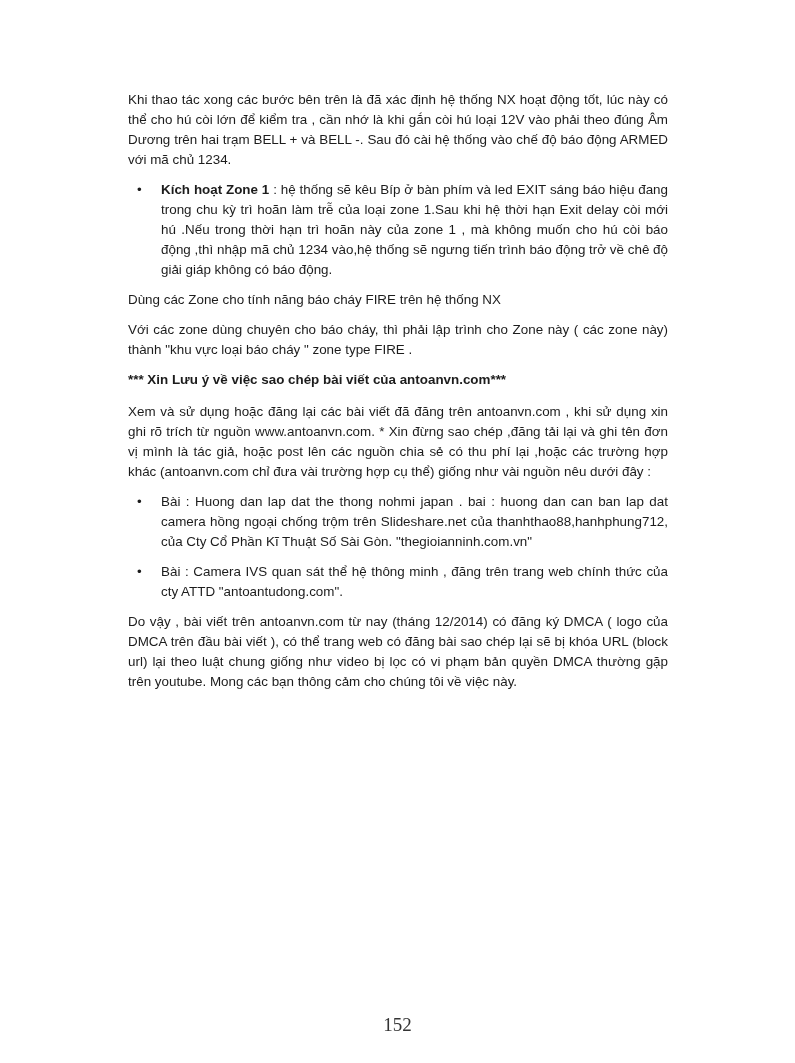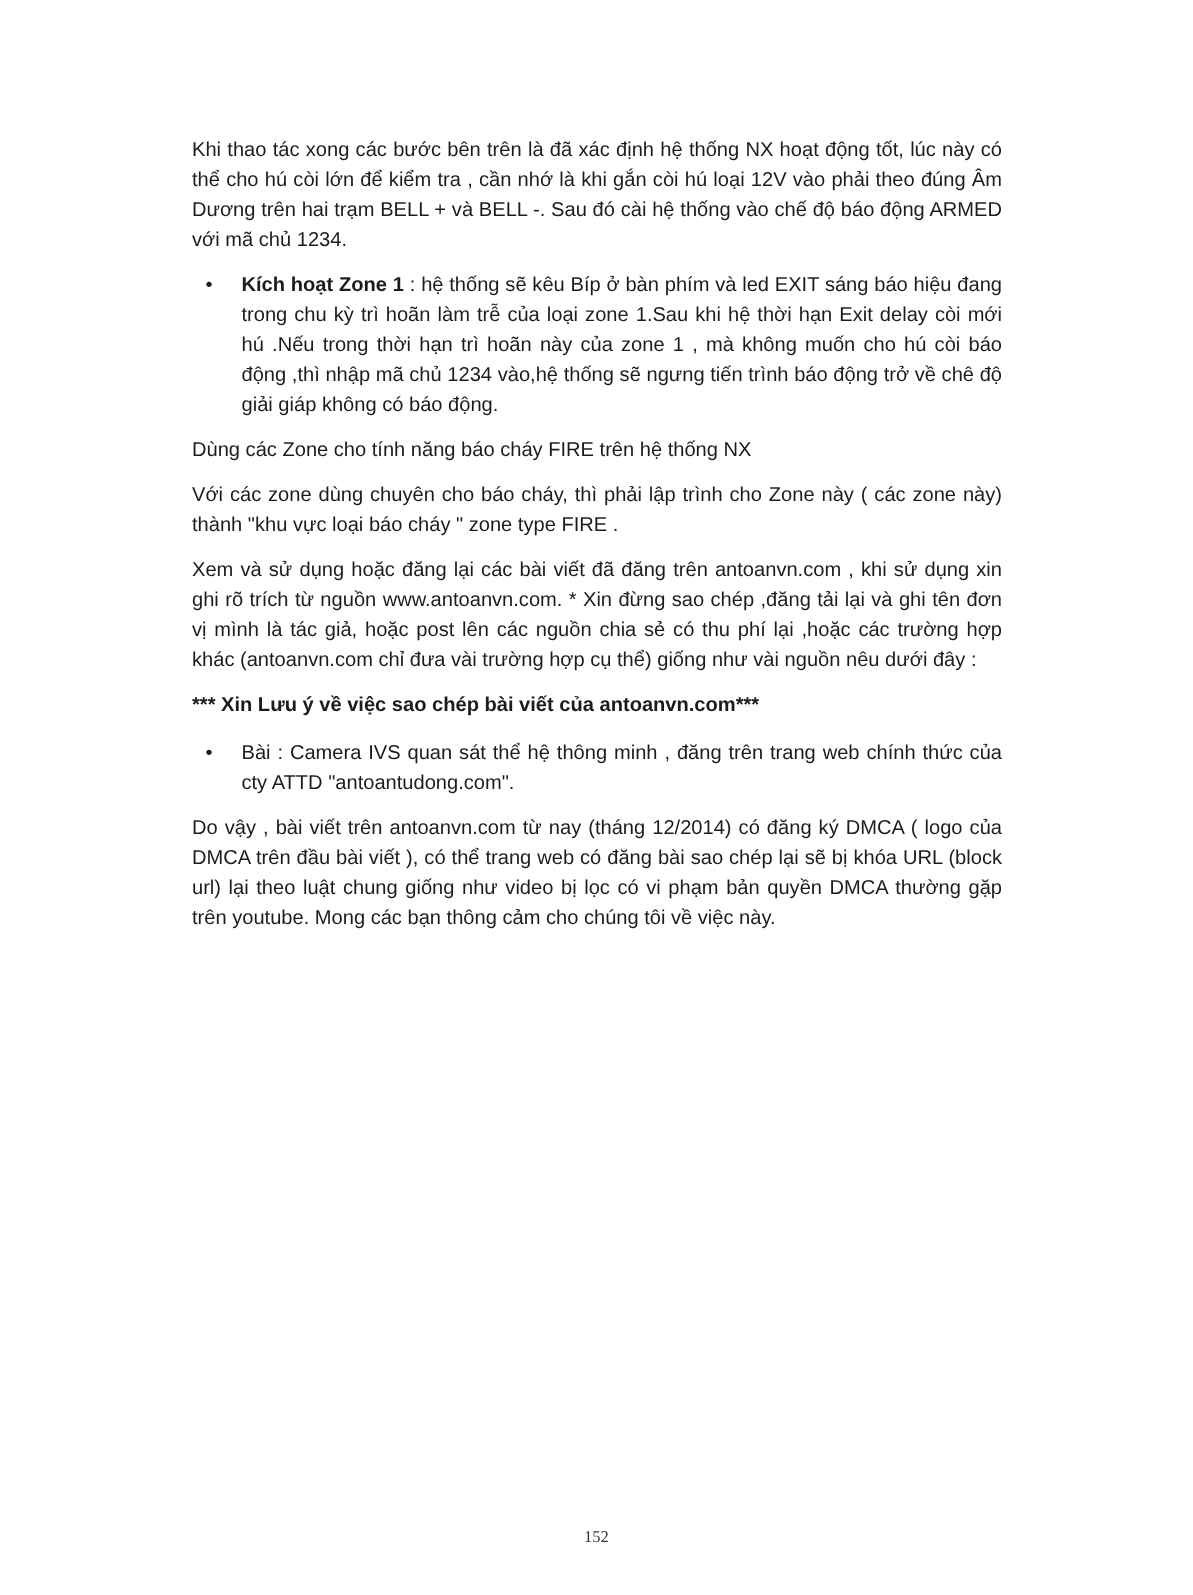--- a/index.html
+++ b/index.html
@@ -52,45 +52,46 @@
   }
   .italic {
   }
   .page-footer {
     position: absolute;
     left: 0;
     right: 0;
     bottom: 28px;
     text-align: center;
     font-family: "Liberation Serif", serif;
-    font-size: 11px;
+    font-size: 19px;
     color: #333333;
   }
 </style>
 </head>
 <body>
 
 <div class="page">
 
   <p class="para">Khi thao tác xong các bước bên trên là đã xác định hệ thống NX hoạt động tốt, lúc này có thể cho hú còi lớn để kiểm tra , cần nhớ là khi gắn còi hú loại 12V vào phải theo đúng Âm Dương trên hai trạm BELL + và BELL -. Sau đó cài hệ thống vào chế độ báo động ARMED với mã chủ 1234.</p>
 
   <ul class="bullet-list">
     <li class="bullet-item"><span class="bold">Kích hoạt Zone 1</span><span> : hệ thống sẽ kêu Bíp ở bàn phím và led EXIT sáng báo hiệu đang trong chu kỳ trì hoãn làm trễ của loại zone 1.Sau khi hệ thời hạn Exit delay còi mới hú .Nếu trong thời hạn trì hoãn này của zone 1 , mà không muốn cho hú còi báo động ,thì nhập mã chủ 1234 vào,hệ thống sẽ ngưng tiến trình báo động trở về chê độ giải giáp không có báo động.</span></li>
   </ul>
 
   <p class="para">Dùng các Zone cho tính năng báo cháy FIRE trên hệ thống NX</p>
 
   <p class="para">Với các zone dùng chuyên cho báo cháy, thì phải lập trình cho Zone này ( các zone này) thành "khu vực loại báo cháy " zone type FIRE .</p>
 
 
+  <p class="para heading">*** Xin Lưu ý về việc sao chép bài viết của antoanvn.com***</p>
+
   <p class="para">Xem và sử dụng hoặc đăng lại các bài viết đã đăng trên antoanvn.com , khi sử dụng xin ghi rõ trích từ nguồn www.antoanvn.com.   * Xin đừng sao chép ,đăng tải lại và ghi tên đơn vị mình là tác giả, hoặc post lên các nguồn chia sẻ có thu phí lại ,hoặc các trường hợp khác  (antoanvn.com chỉ đưa vài trường hợp cụ thể) giống như vài nguồn nêu dưới đây :</p>
 
-  <p class="para heading">*** Xin Lưu ý về việc sao chép bài viết của antoanvn.com***</p>
-
   <ul class="bullet-list">
+    <li class="bullet-item">Bài : Huong dan lap dat the thong nohmi japan . bai : huong dan can ban lap dat camera hồng ngoại chống trộm trên Slideshare.net của thanhthao88,hanhphung712, của Cty Cổ Phần Kĩ Thuật Số Sài Gòn. "thegioianninh.com.vn"</li>
     <li class="bullet-item">Bài : Camera IVS quan sát thể hệ thông minh , đăng trên trang web chính thức của cty ATTD "antoantudong.com".</li>
   </ul>
 
   <p class="para italic">Do vậy , bài viết trên antoanvn.com từ nay (tháng 12/2014) có đăng ký DMCA  ( logo của DMCA trên đầu bài viết ), có thể trang web có đăng bài sao chép lại sẽ bị khóa URL (block url) lại theo luật chung giống như video bị lọc có vi phạm bản quyền DMCA thường gặp trên youtube.  Mong các bạn thông cảm cho chúng tôi về việc này.</p>
 
   <div class="page-footer">152</div>
 
 </div>
 
 </body></html>

